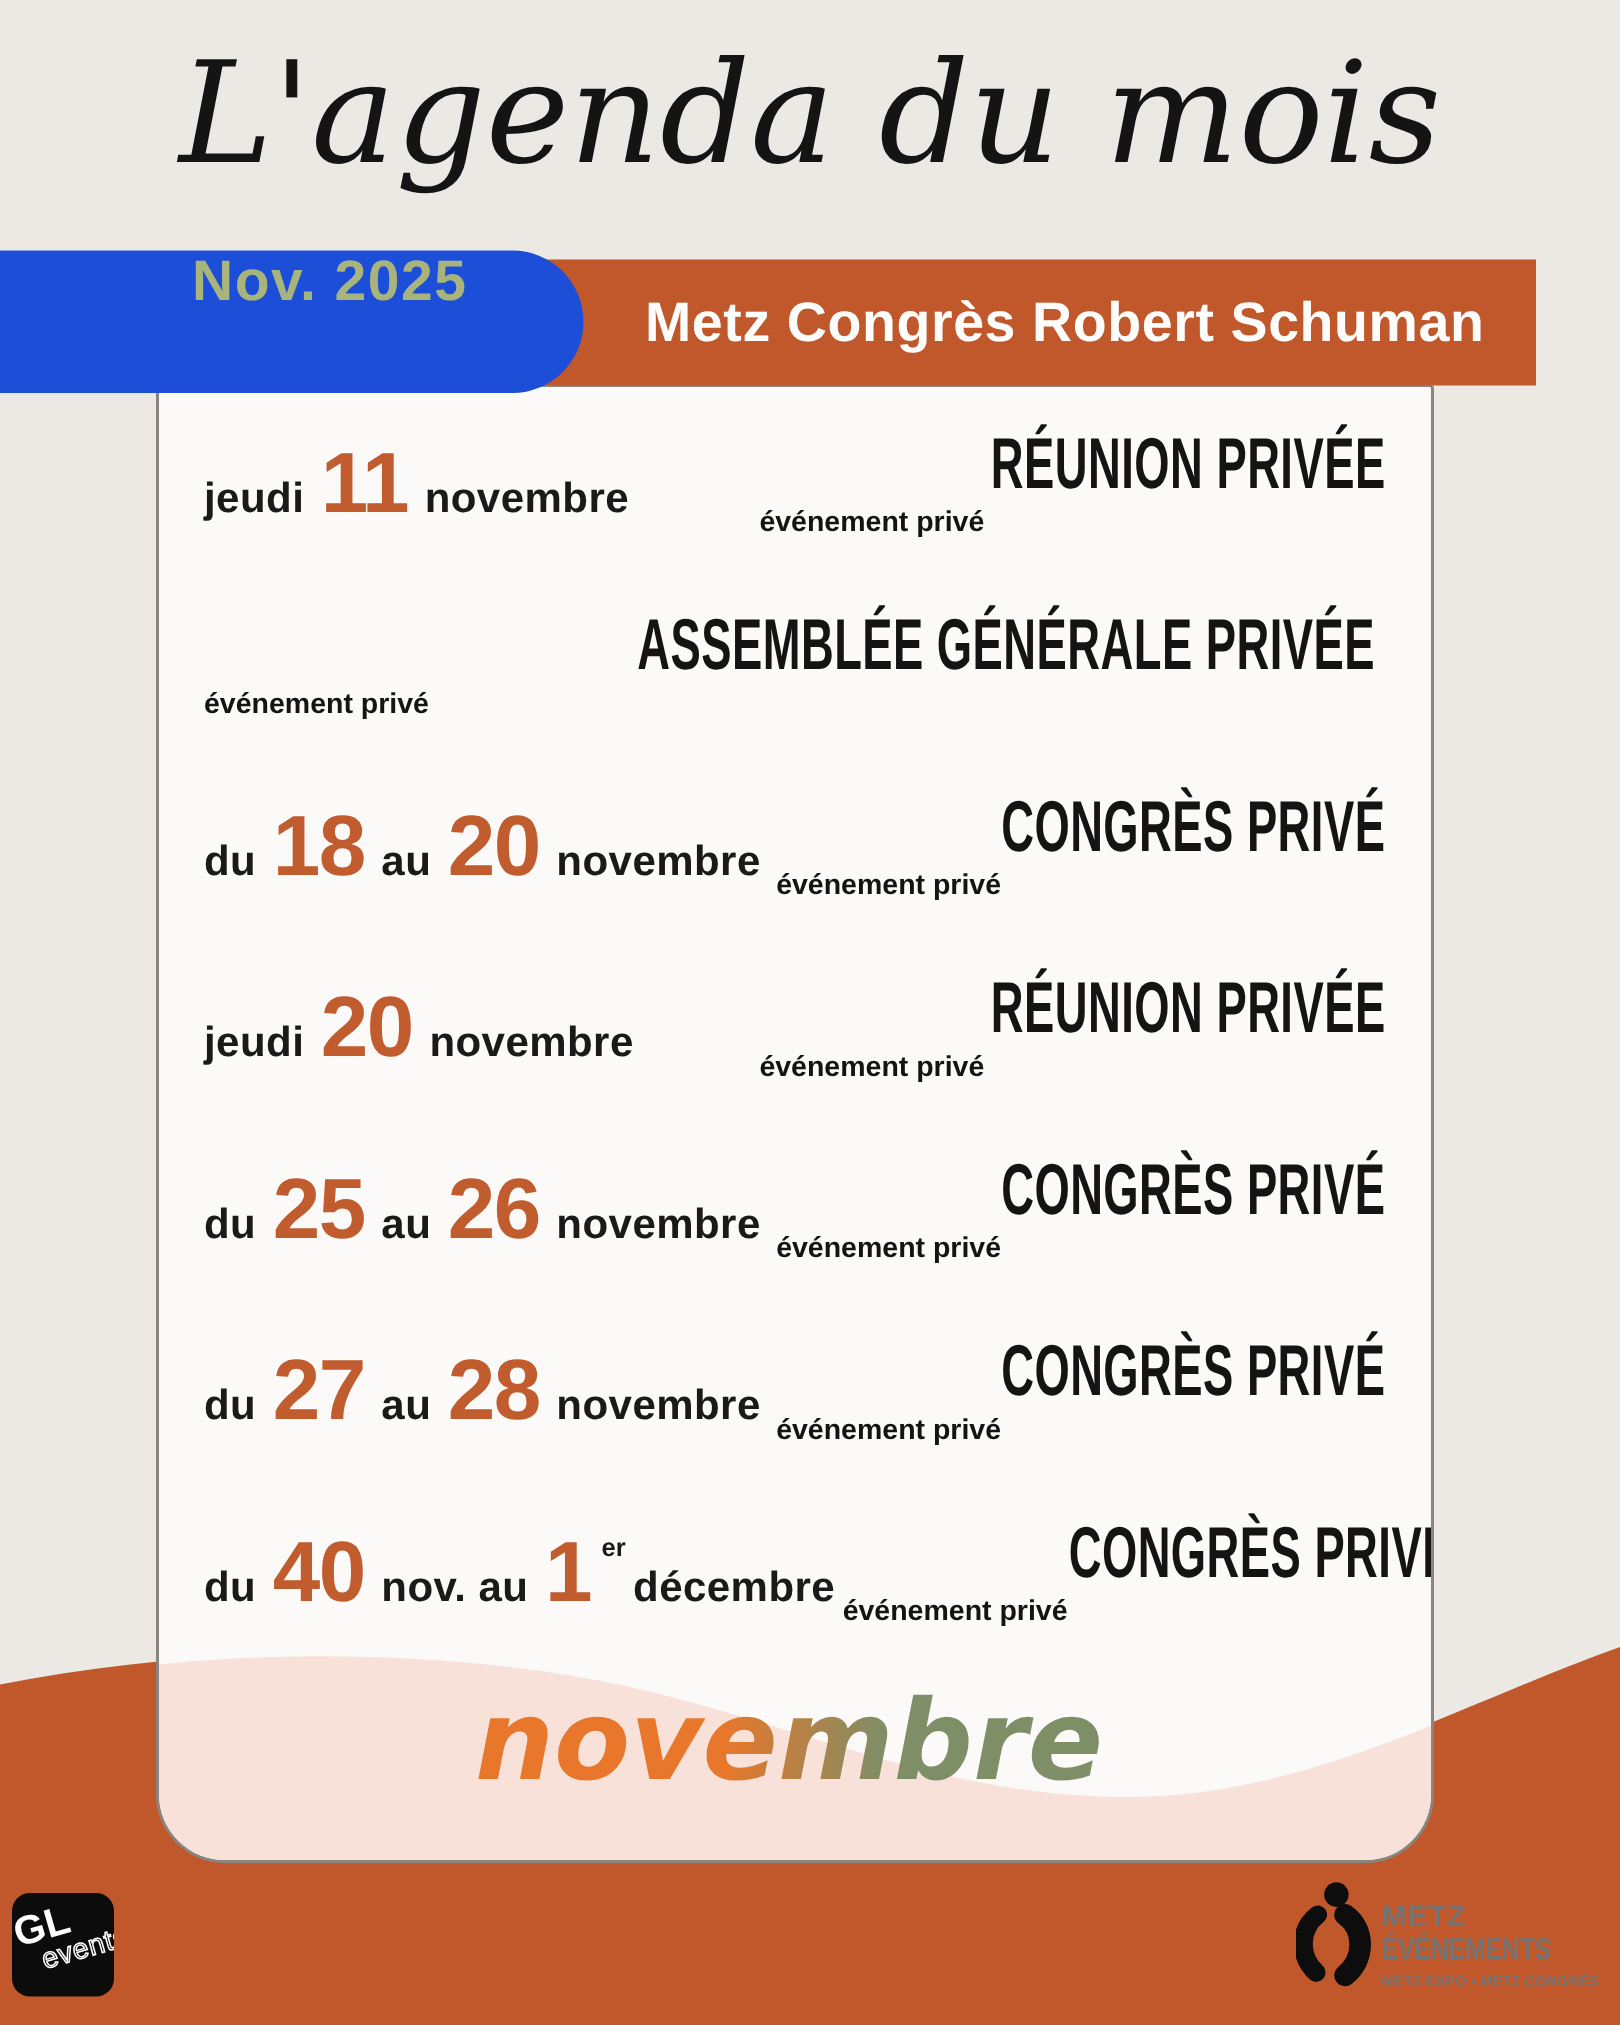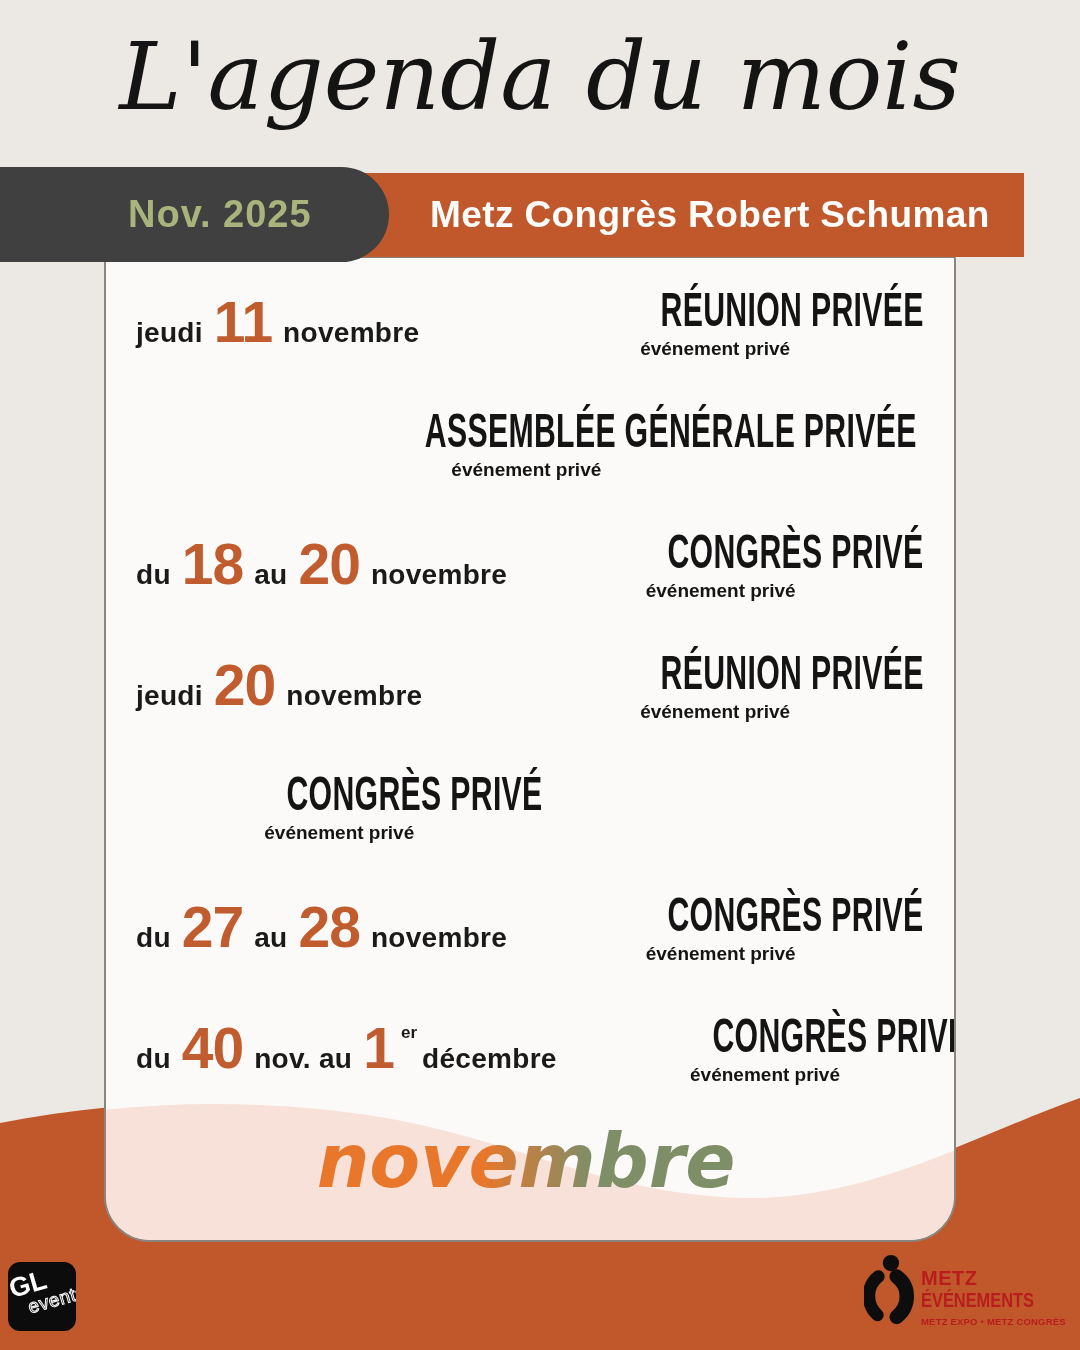--- a/index.html
+++ b/index.html
@@ -30,23 +30,23 @@
     background:#C0582C; z-index:3;
     display:flex; align-items:center;
   }
   .bar-venue {
     margin-left:430px;
     font-size:37px; font-weight:700; letter-spacing:0.4px;
     color:#FDFDFC;
   }
   .month-pill {
     position:absolute; left:0; top:167px; width:389px; height:95px;
-    background:#404040; border-radius:0 48px 48px 0;
+    background:#1d4ed8; border-radius:0 48px 48px 0;
     z-index:4; box-sizing:border-box;
-    display:flex; align-items:center; padding-left:128px;
+    display:flex; align-items:flex-start; padding-left:128px;
   }
   .month-pill span {
     font-size:38px; font-weight:700; letter-spacing:1px;
     color:#A8B47C;
   }
 
   
   .bottom-wave {
     position:absolute; left:0; top:1060px; width:1080px; height:290px;
     z-index:1;
@@ -79,21 +79,21 @@
   .date span:first-child { margin-left:0; }
   .date .num {
     font-size:57px; font-weight:700; letter-spacing:-1px;
     margin:0 6px;
     color:#C05C2E;
   }
   .date .sup {
     font-size:17px; font-weight:700; color:#1A1A1A;
     vertical-align:30px; margin-left:1px;
   }
-  .event-right { text-align:center; }
+  .event-right { text-align:left; }
   .event-title {
     font-size:48px; font-weight:700; letter-spacing:0.5px;
     line-height:1.0; white-space:nowrap; color:#141414;
     transform:scaleX(0.63); transform-origin:100% 50%;
   }
   .event-sub {
     font-size:19px; font-weight:600; color:#141414;
     margin-top:4px;
   }
 
@@ -126,21 +126,21 @@
     font-size:19px; line-height:0.9; margin-left:13px; letter-spacing:0.5px;
     color:transparent; -webkit-text-stroke:1px #FFFFFF;
   }
 
   
   .metz-logo {
     position:absolute; left:864px; top:1253px; z-index:4;
     display:flex; align-items:flex-start; gap:7px;
   }
   .metz-icon { width:50px; height:74px; }
-  .metz-text { color:#b91c1c; }
+  .metz-text { color:#737373; }
   .metz-l1 {
     font-size:20px; font-weight:700; letter-spacing:0.5px; margin-top:15px;
     line-height:1.0;
   }
   .metz-l2 {
     font-size:20px; font-weight:700; line-height:1.0; margin-top:2px;
     transform:scaleX(0.82); transform-origin:0 50%; white-space:nowrap;
   }
   .metz-l3 {
     font-size:9.5px; font-weight:700; letter-spacing:0.2px; margin-top:6px;
@@ -200,20 +200,21 @@
 
       <div class="event-row">
         <div class="date"><span class="word">jeudi</span><span class="num">20</span><span class="word">novembre</span></div>
         <div class="event-right">
           <div class="event-title">RÉUNION PRIVÉE</div>
           <div class="event-sub">événement privé</div>
         </div>
       </div>
 
       <div class="event-row">
+        <div class="date"><span class="word">du</span><span class="num">25</span><span class="word">au</span><span class="num">26</span><span class="word">novembre</span></div>
         <div class="event-right">
           <div class="event-title">CONGRÈS PRIVÉ</div>
           <div class="event-sub">événement privé</div>
         </div>
       </div>
 
       <div class="event-row">
         <div class="date"><span class="word">du</span><span class="num">27</span><span class="word">au</span><span class="num">28</span><span class="word">novembre</span></div>
         <div class="event-right">
           <div class="event-title">CONGRÈS PRIVÉ</div>

